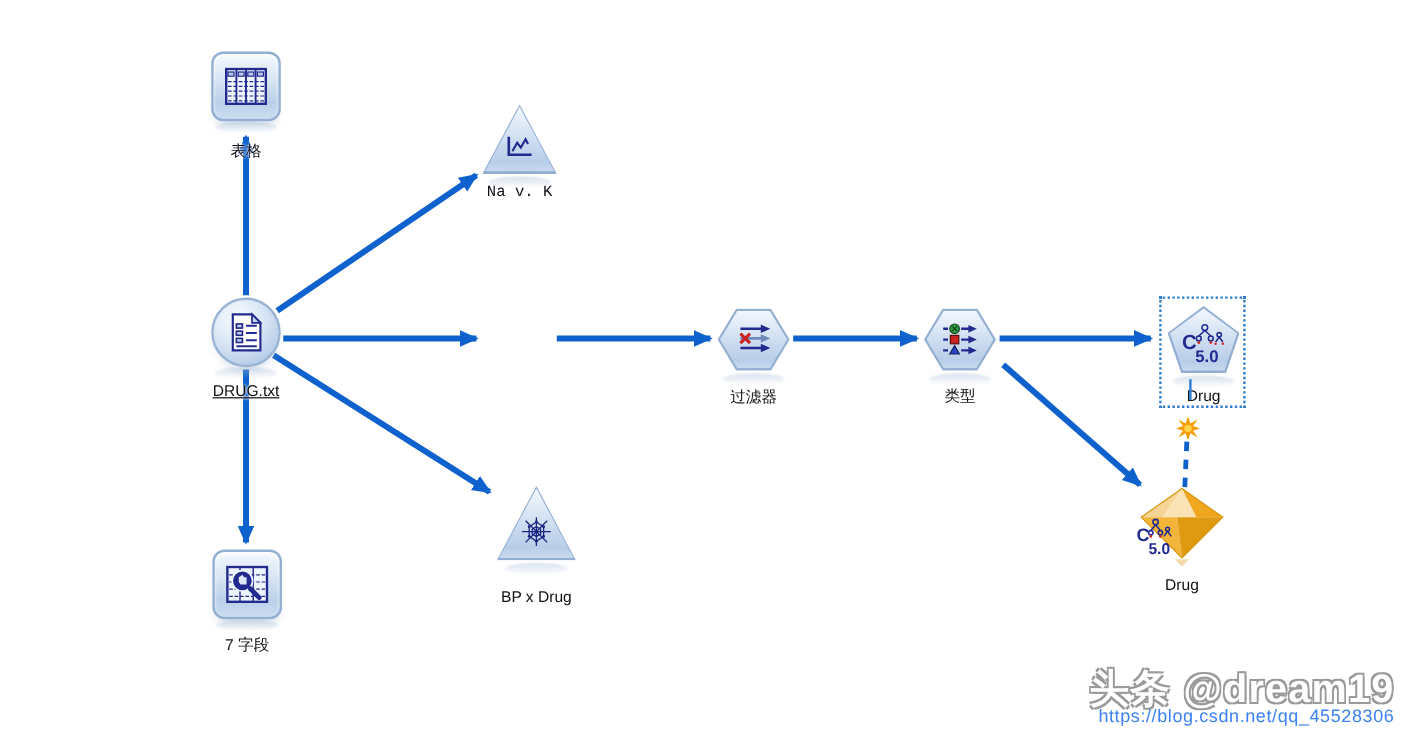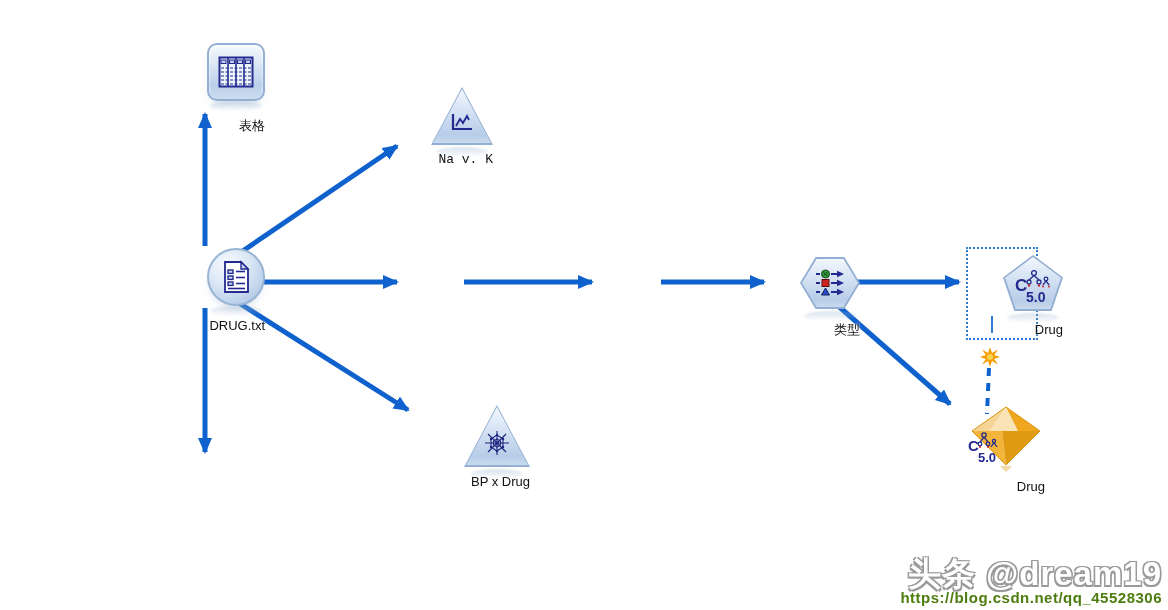--- a/index.html
+++ b/index.html
@@ -1,21 +1,21 @@
 <!DOCTYPE html>
 <html><head>
 <meta charset="utf-8">
 <style>
   html,body{margin:0;padding:0;background:#fff;}
   #canvas{
     position:relative;width:1168px;height:610px;background:#ffffff;overflow:hidden;
     font-family:"Liberation Sans","DejaVu Sans",sans-serif;
   }
   #edges{position:absolute;left:0;top:0;z-index:1;}
-  .node{position:absolute;width:120px;display:flex;flex-direction:column;align-items:flex-end;z-index:2;}
+  .node{position:absolute;width:120px;display:flex;flex-direction:column;align-items:center;z-index:2;}
   .node .label{
     font-size:13px;color:#101015;line-height:15px;text-align:center;white-space:nowrap;
     text-shadow:0 0 2px #fff,0 0 2px #fff;
   }
   
   .shape{position:relative;}
   .sq{
     width:58px;height:58px;border-radius:10px;border:2px solid #93afd2;box-sizing:border-box;
     background:linear-gradient(180deg,#f3f8fd 0%,#d9e6f5 38%,#b9cfe9 75%,#cdddf0 100%);
     display:flex;align-items:center;justify-content:center;
@@ -45,34 +45,34 @@
   
   #sel-rect{position:absolute;left:966px;top:247px;width:72px;height:93px;border:2px dotted #2e7dd2;z-index:1;box-sizing:border-box;}
   #caret{position:absolute;left:991px;top:316px;width:2px;height:17px;background:#2e7dd2;z-index:4;}
   #star{position:absolute;left:980px;top:347px;z-index:2;}
   
   #wm{position:absolute;right:6px;top:552px;z-index:3;text-align:right;}
   #wm .t{
     font-size:33px;font-weight:bold;letter-spacing:1px;color:#ffffff;
     text-shadow:-1.5px -1.5px 0 #9a9a9a,1.5px -1.5px 0 #9a9a9a,-1.5px 1.5px 0 #9a9a9a,1.5px 1.5px 0 #9a9a9a,0 0 1px #8a8a8a;
   }
-  #wm .u{font-size:15px;color:#4d7c0f;margin-top:-8px;letter-spacing:.5px;font-weight:bold;}
+  #wm .u{font-size:15px;color:#3b82f6;margin-top:-8px;letter-spacing:.5px;}
   
   #n-table {left:145px;top:43px;}
   #n-source{left:145px;top:248px;}
   #n-plot  {left:373px;top:87px;font-family:Liberation Mono, monospace;}
   #n-derive{left:372px;top:257px;}
   #n-filter{left:568px;top:257px;}
   #n-type  {left:740px;top:257px;font-family:Liberation Mono, monospace;}
   #n-model {left:943px;top:255px;z-index:3;}
   #n-nugget{left:925px;top:405px;}
-  #n-web   {left:410px;top:405px;}
+  #n-web   {left:387px;top:405px;gap:16px;}
   #n-audit {left:146px;top:458px;}
   #n-table .label{margin-top:17px;}
-  #n-source .label{margin-top:12px;}
+  #n-source .label{margin-top:12px;text-decoration:underline;}
   #n-plot .label{margin-top:7px;}
   #n-derive .label,#n-filter .label,#n-type .label,#n-audit .label{margin-top:14px;}
   #n-model .label{margin-top:11px;}
   #n-web .label{margin-top:7px;}
   #n-nugget .label{margin-top:2px;}
 </style>
 </head>
 <body>
 
 <div id="canvas">
@@ -151,20 +151,38 @@
           <path d="M3,1 v15 h19" fill="none" stroke="#232a8f" stroke-width="2.2"></path>
           <polyline points="6,13 10,6 13,10 17,3 19,7" fill="none" stroke="#232a8f" stroke-width="1.8"></polyline>
         </svg>
       </div>
       <div class="refl" style="bottom:-12px;"></div>
     </div>
     <div class="label">Na v. K</div>
   </div>
 
 
+  <div class="node" id="n-filter">
+    <div class="shape clipwrap hex">
+      <div class="clip-outer"></div>
+      <div class="clip-inner">
+        <svg width="32" height="28" viewBox="0 0 32 28">
+          <line x1="5" y1="5" x2="23" y2="5" stroke="#232a8f" stroke-width="2.2"></line>
+          <path d="M22,1.5 L30,5 L22,8.5 Z" fill="#232a8f"></path>
+          <line x1="5" y1="13" x2="23" y2="13" stroke="#6d89b8" stroke-width="2.2"></line>
+          <path d="M22,9.5 L30,13 L22,16.5 Z" fill="#6d89b8"></path>
+          <path d="M5,9 l8,8 M13,9 l-8,8" stroke="#cc2222" stroke-width="2.6"></path>
+          <line x1="5" y1="21" x2="23" y2="21" stroke="#232a8f" stroke-width="2.2"></line>
+          <path d="M22,17.5 L30,21 L22,24.5 Z" fill="#232a8f"></path>
+        </svg>
+      </div>
+      <div class="refl" style="bottom:-12px;"></div>
+    </div>
+    <div class="label">过滤器</div>
+  </div>
 
   <div class="node" id="n-type">
     <div class="shape clipwrap hex">
       <div class="clip-outer"></div>
       <div class="clip-inner">
         <svg width="32" height="28" viewBox="0 0 32 28">
           <g stroke="#232a8f" stroke-width="2">
             <line x1="2" y1="5" x2="6" y2="5"></line>
               <line x1="2" y1="14" x2="6" y2="14"></line>
               <line x1="2" y1="23" x2="6" y2="23"></line>
@@ -271,19 +289,39 @@
               <circle cx="8" cy="17" r="1.2"></circle>
               <circle cx="20" cy="17" r="1.2"></circle>
           </g>
         </svg>
       </div>
       <div class="refl" style="bottom:-12px;"></div>
     </div>
     <div class="label">BP x Drug</div>
   </div>
 
+  <div class="node" id="n-audit">
+    <div class="shape sq">
+      <svg width="36" height="32" viewBox="0 0 36 32">
+        <rect x="1.5" y="1.5" width="33" height="29" fill="#eef4fb" stroke="#232a8f" stroke-width="2"></rect>
+        <line x1="12" y1="2" x2="12" y2="30" stroke="#232a8f" stroke-width="1.2"></line>
+        <line x1="23" y1="2" x2="23" y2="30" stroke="#232a8f" stroke-width="1.2"></line>
+        <g stroke="#232a8f" stroke-width="1" stroke-dasharray="3 1.5">
+          <line x1="3" y1="8" x2="33" y2="8"></line>
+            <line x1="3" y1="14" x2="33" y2="14"></line>
+          <line x1="3" y1="20" x2="33" y2="20"></line>
+            <line x1="3" y1="26" x2="33" y2="26"></line>
+        </g>
+        <circle cx="14" cy="13" r="8.5" fill="#232a8f" stroke="#eef4fb" stroke-width="1.4"></circle>
+        <path d="M11,14 v-4 l3,-2 1.5,2 h2 v6 h-5 z" fill="#dce6f4"></path>
+        <line x1="20.5" y1="19.5" x2="28" y2="27" stroke="#232a8f" stroke-width="4" stroke-linecap="round"></line>
+      </svg>
+      <div class="refl" style="bottom:-12px;"></div>
+    </div>
+    <div class="label">7 字段</div>
+  </div>
 
   <div id="wm">
     <div class="t">头条 @dream19</div>
     <div class="u">https://blog.csdn.net/qq_45528306</div>
   </div>
 
 </div>
 
 </body></html>

